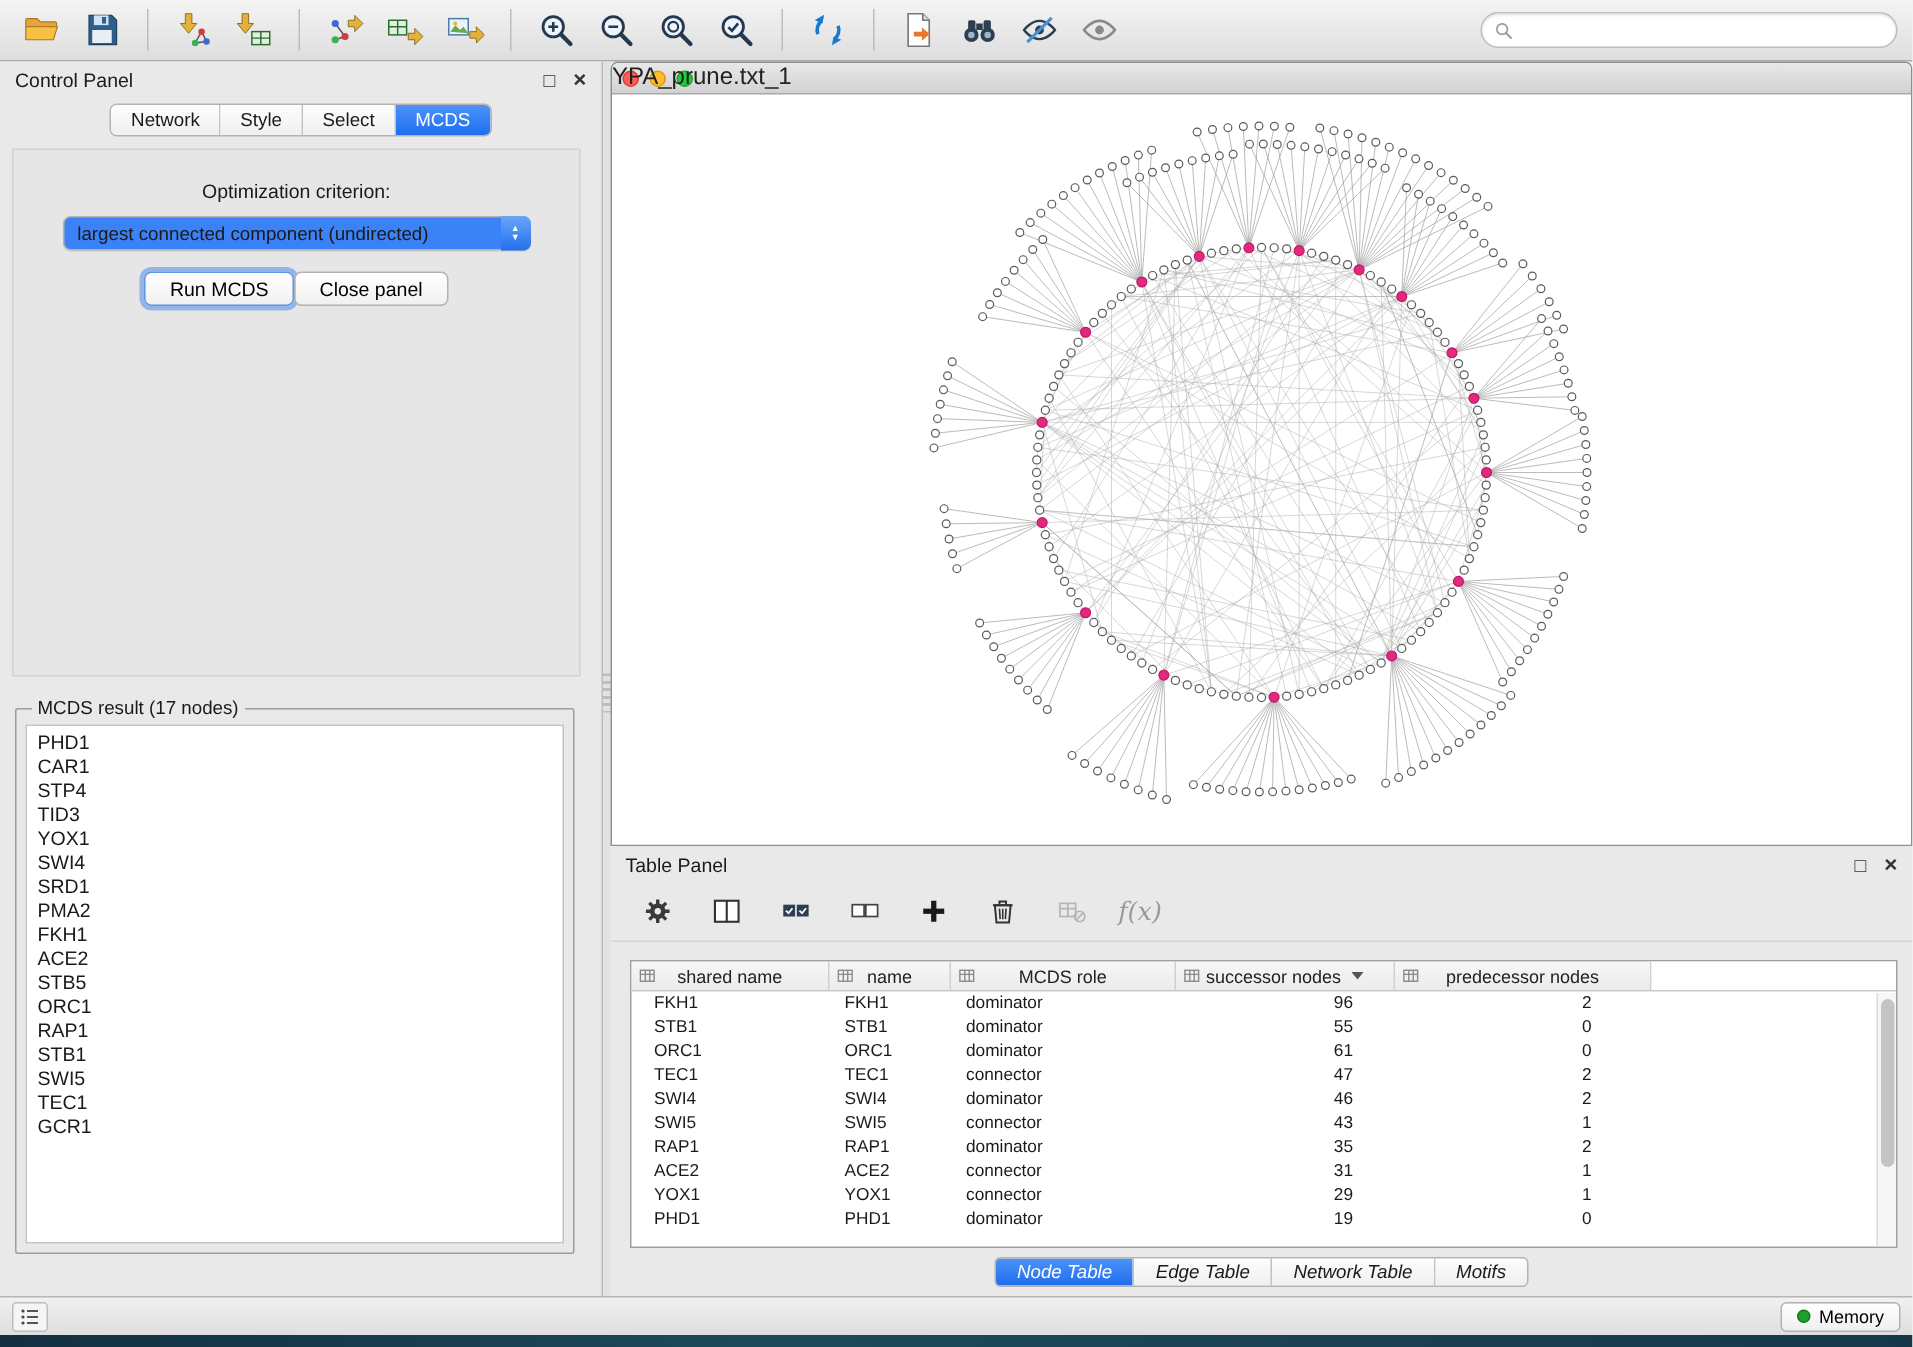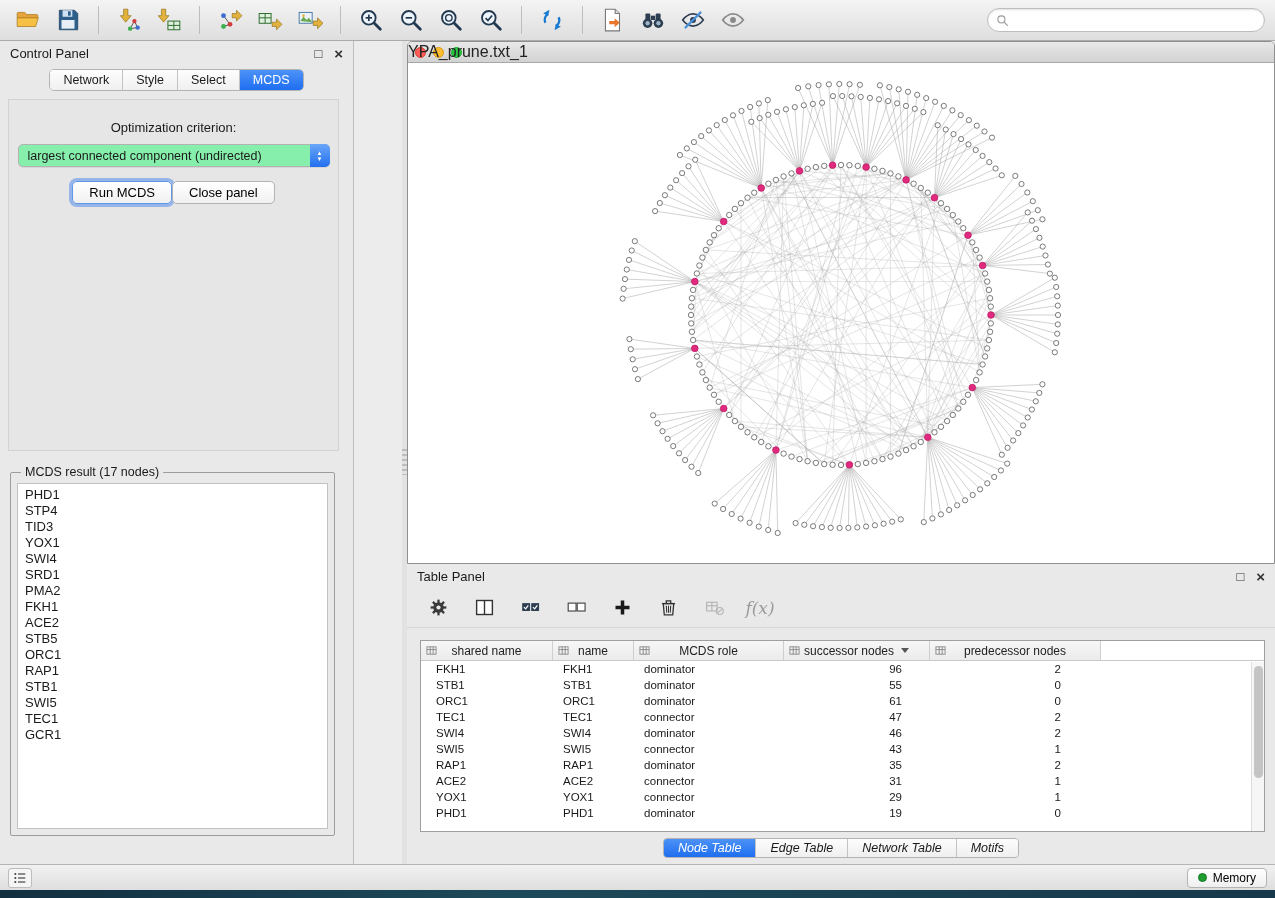--- a/index.html
+++ b/index.html
@@ -15,39 +15,39 @@
     align-items:center; justify-content:center; cursor:default; }
   .tbtn svg { width:26px; height:26px; }
   .tdiv { width:1px; height:28px; background:#bdbdbd; margin:0 8px; }
   .search { margin-left:auto; width:278px; height:24px; background:#fff;
     border:1px solid #bdbdbd; border-radius:12px; display:flex; align-items:center;
     padding:0 8px; box-shadow:inset 0 1px 2px rgba(0,0,0,.12); }
   .search svg { width:13px; height:13px; margin-right:5px; flex:none; }
   .search input { border:none; outline:none; flex:1; font-size:12px; background:transparent; }
 
   
-  .control-panel { position:absolute; top:41px; left:0; width:354px; bottom:34px;
+  .control-panel { position:absolute; top:41px; left:0; width:402px; bottom:34px;
     background:#e9e9e9; border-right:1px solid #bdbdbd; }
   .panel-header { height:24px; display:flex; align-items:center; padding:0 10px; }
   .panel-header .ph-title { font-size:13px; }
   .win-icons { margin-left:auto; display:flex; gap:12px; color:#333; }
   .win-icons span { font-size:13px; line-height:13px; cursor:default; }
   .win-icons .wclose { font-weight:bold; font-size:15px; }
 
   .ctabs { display:flex; width:fit-content; margin:4px auto 0; border:1px solid #b3b3b3;
     border-radius:5px; overflow:hidden; background:#fff; }
   .ctab { padding:3px 13px; font-size:12.5px; background:linear-gradient(#fdfdfd,#f0f0f0);
     border-right:1px solid #c3c3c3; cursor:default; }
   .ctab:last-child { border-right:none; }
   .ctab.sel { background:linear-gradient(#4d92f7,#1e6ef0); color:#fff; }
 
   .cp-sub { position:absolute; left:8px; right:14px; top:58px; height:352px;
     background:#e6e6e6; border:1px solid #d2d2d2; }
   .opt-label { text-align:center; margin-top:20px; font-size:13px; }
-  .dropdown { width:312px; height:23px; margin:9px auto 0; background:#86efac;
+  .dropdown { width:312px; height:23px; margin:9px auto 0; background:#3b82f6;
     border:1px solid #b3b3b3; border-radius:5px; display:flex; align-items:center;
     position:relative; box-shadow:0 1px 1px rgba(0,0,0,.08); }
   .dd-text { padding-left:9px; font-size:12.5px; white-space:nowrap; }
   .dd-cap { position:absolute; right:-1px; top:-1px; width:20px; height:23px;
     background:linear-gradient(#6aa6f8,#2270ee); border-radius:0 5px 5px 0;
     display:flex; flex-direction:column; align-items:center; justify-content:center;
     color:#fff; font-size:6px; line-height:6px; }
   .btn-row { display:flex; justify-content:center; margin-top:14px; }
   .mbtn { height:23px; padding:0 16px; font-size:13px; background:linear-gradient(#ffffff,#f1f1f1);
     border:1px solid #b3b3b3; border-radius:5px; cursor:default; font-family:inherit; }
@@ -306,20 +306,21 @@
       <div class="btn-row">
         <button class="mbtn focusring">Run MCDS</button>
         <button class="mbtn">Close panel</button>
       </div>
     </div>
 
     <fieldset class="mcds-fieldset">
       <legend>MCDS result (17 nodes)</legend>
       <div class="mcds-list">
           <div class="mcds-item">PHD1</div>
+          <div class="mcds-item">CAR1</div>
           <div class="mcds-item">STP4</div>
           <div class="mcds-item">TID3</div>
           <div class="mcds-item">YOX1</div>
           <div class="mcds-item">SWI4</div>
           <div class="mcds-item">SRD1</div>
           <div class="mcds-item">PMA2</div>
           <div class="mcds-item">FKH1</div>
           <div class="mcds-item">ACE2</div>
           <div class="mcds-item">STB5</div>
           <div class="mcds-item">ORC1</div>

